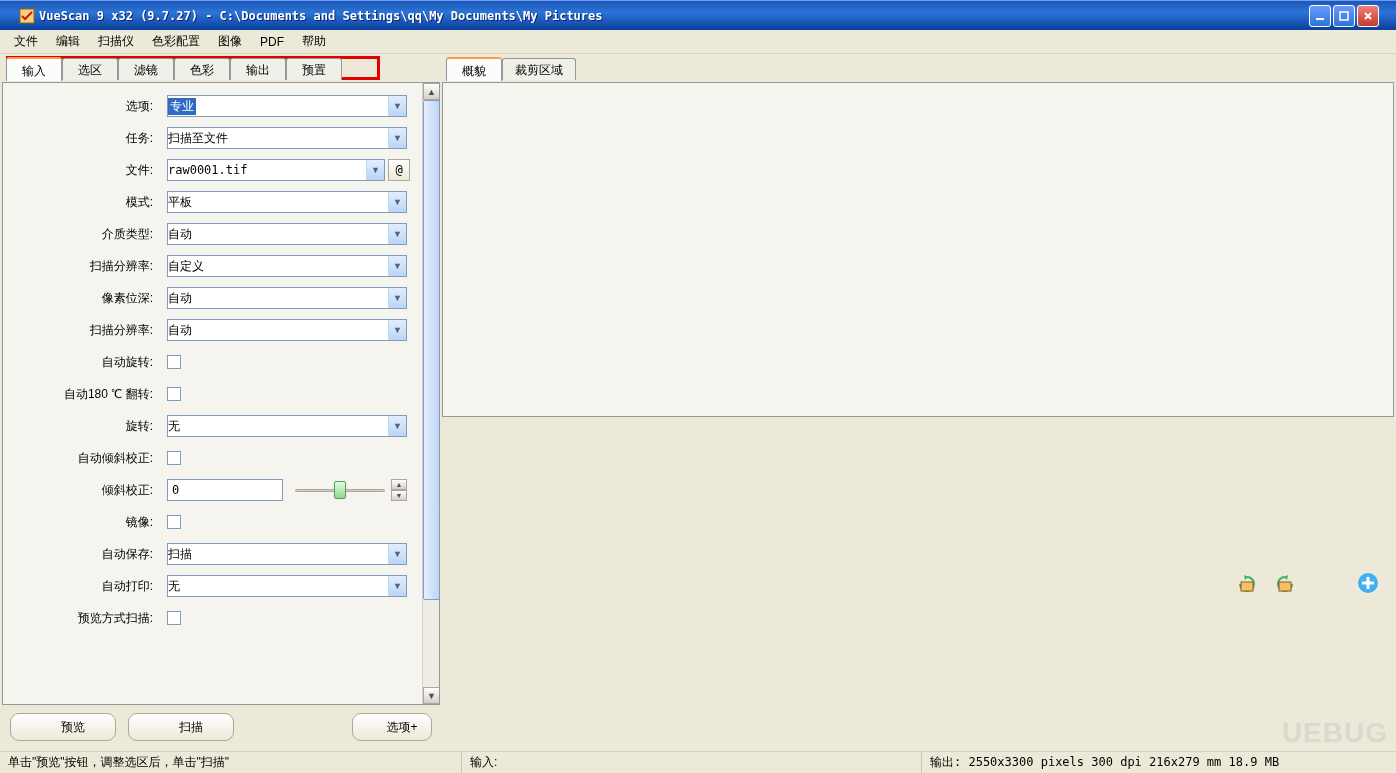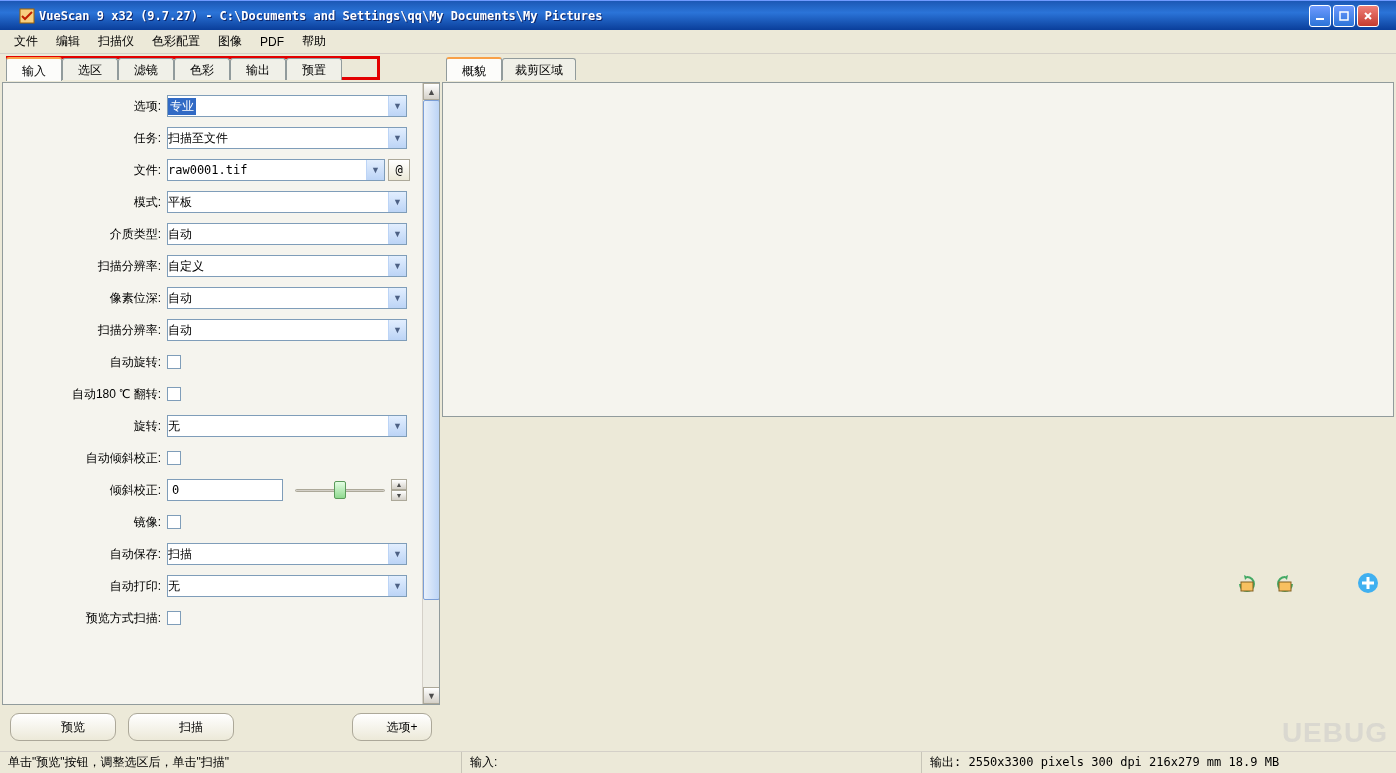--- a/index.html
+++ b/index.html
@@ -135,21 +135,21 @@
 }
 .formrow {
   display: flex;
   align-items: center;
   height: 30px;
   margin: 2px 0;
 }
 .formlabel {
   width: 160px;
   text-align: right;
-  padding-right: 6px;
+  padding-right: 14px;
 }
 .dd {
   width: 240px; height: 22px;
   border: 1px solid #7f9db9;
   background: #fff;
   display: flex; align-items: center;
   position: relative;
 }
 .dd.sel .ddtext {
   background: #316ac5; color: #fff;

